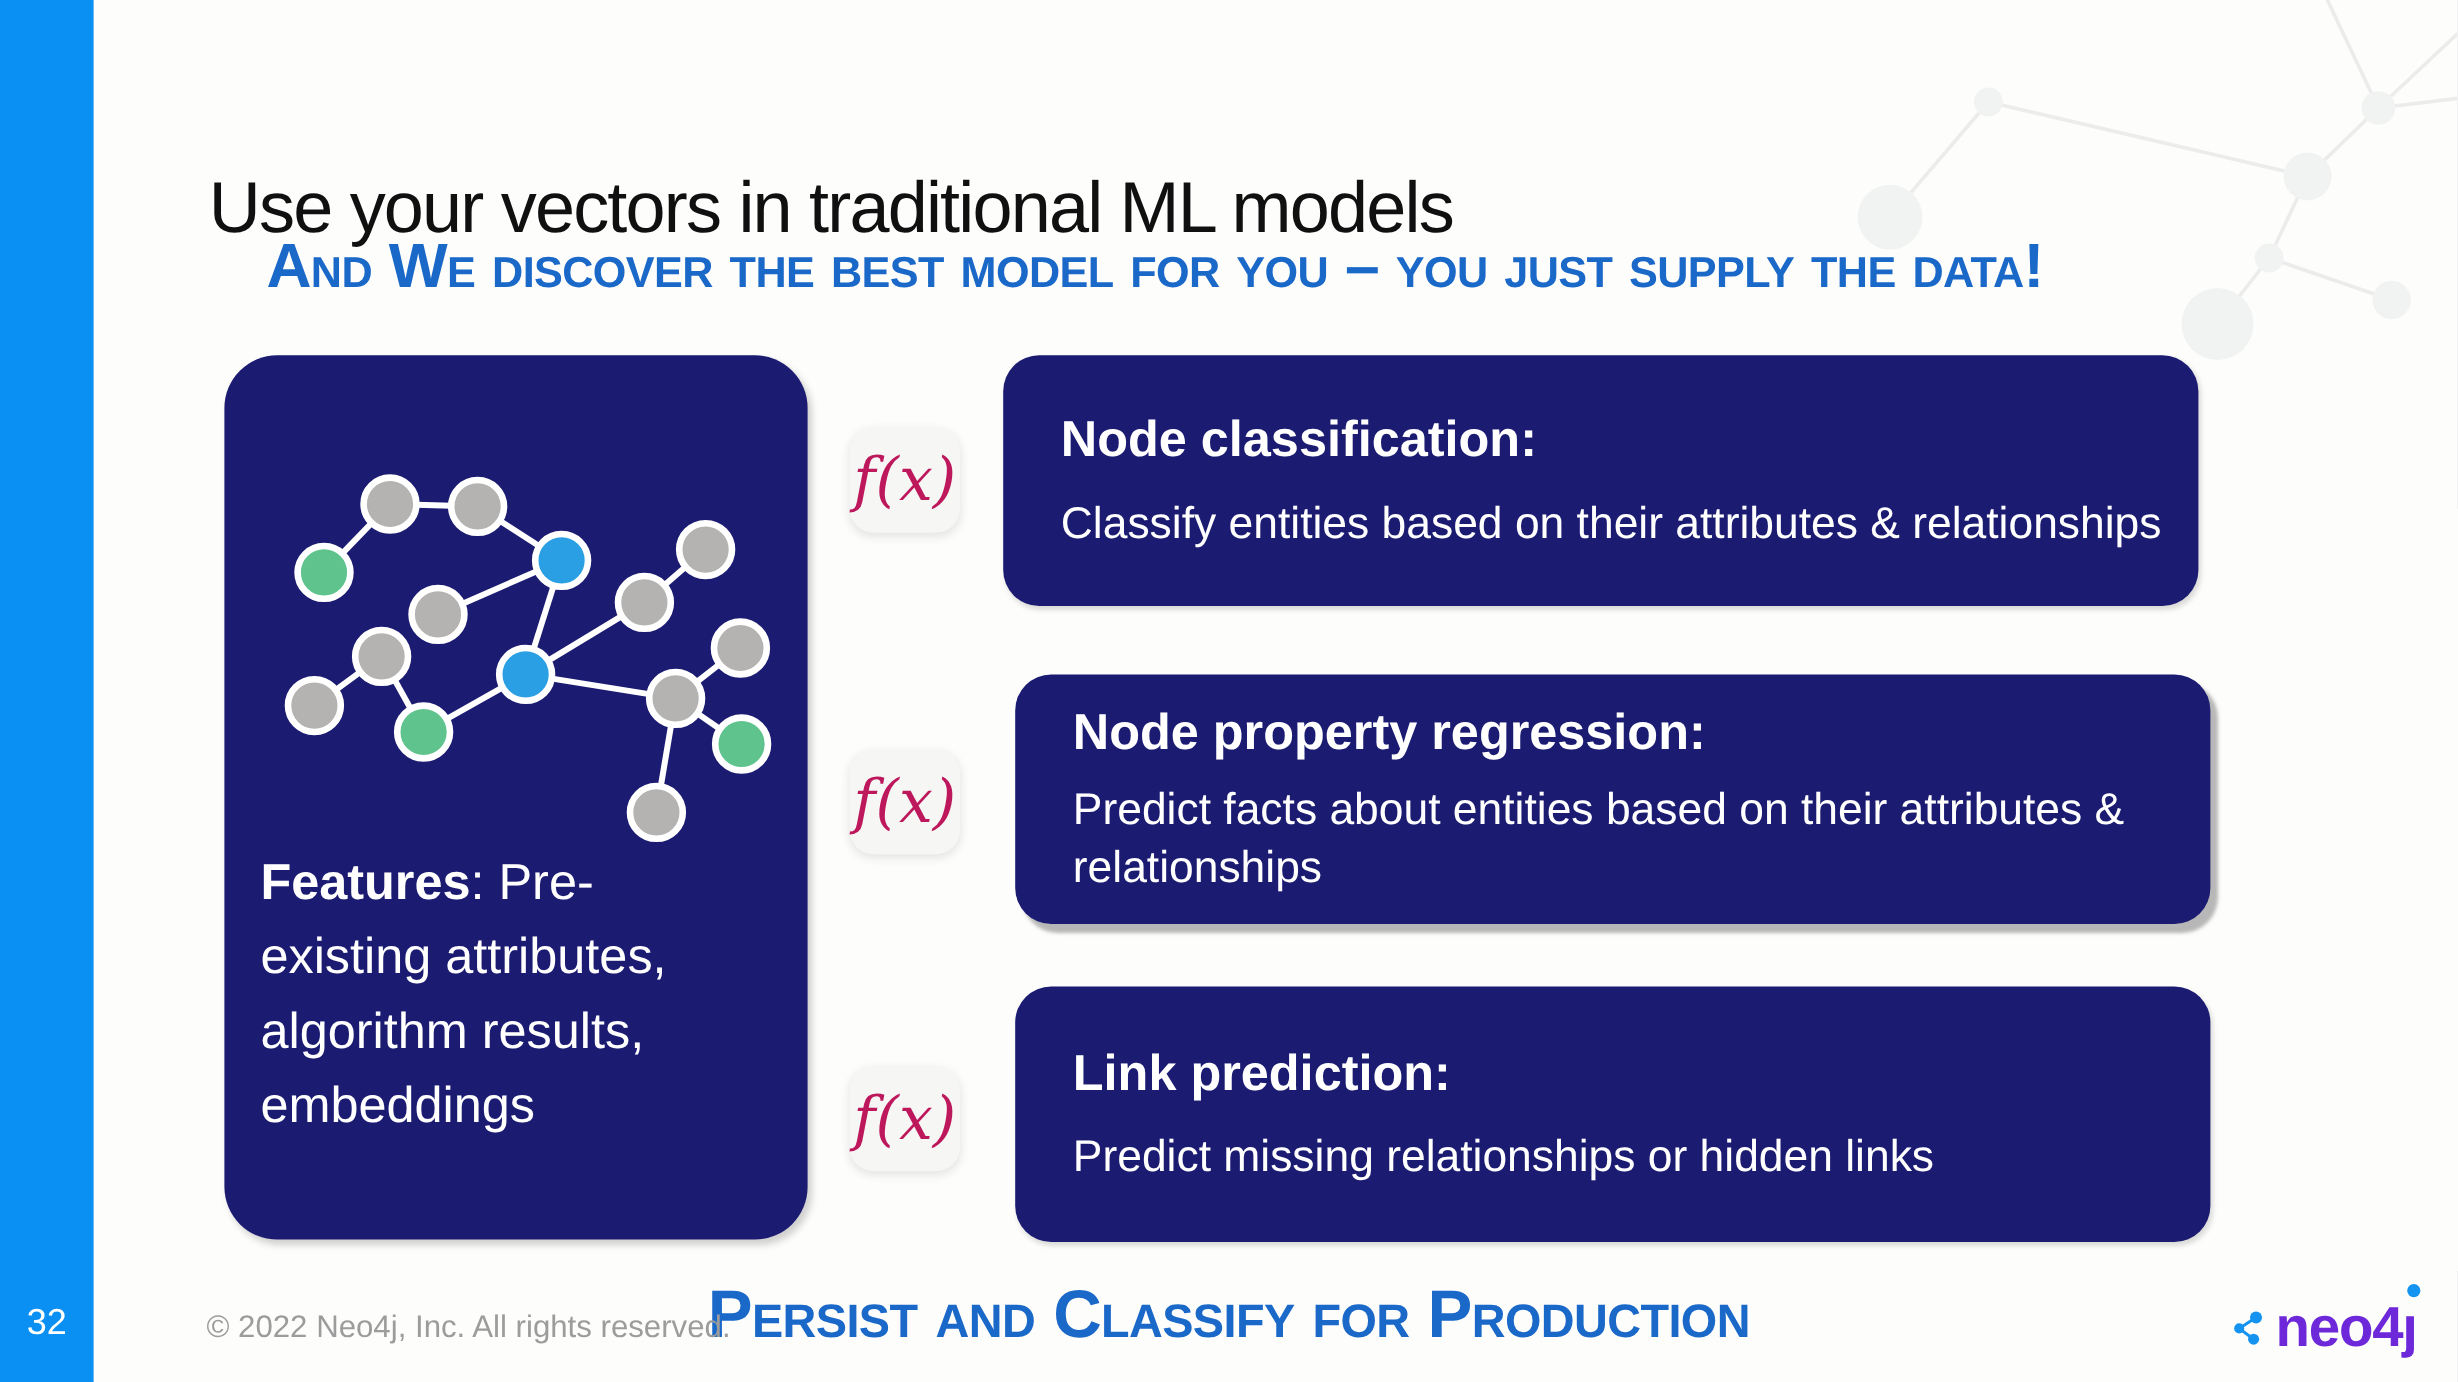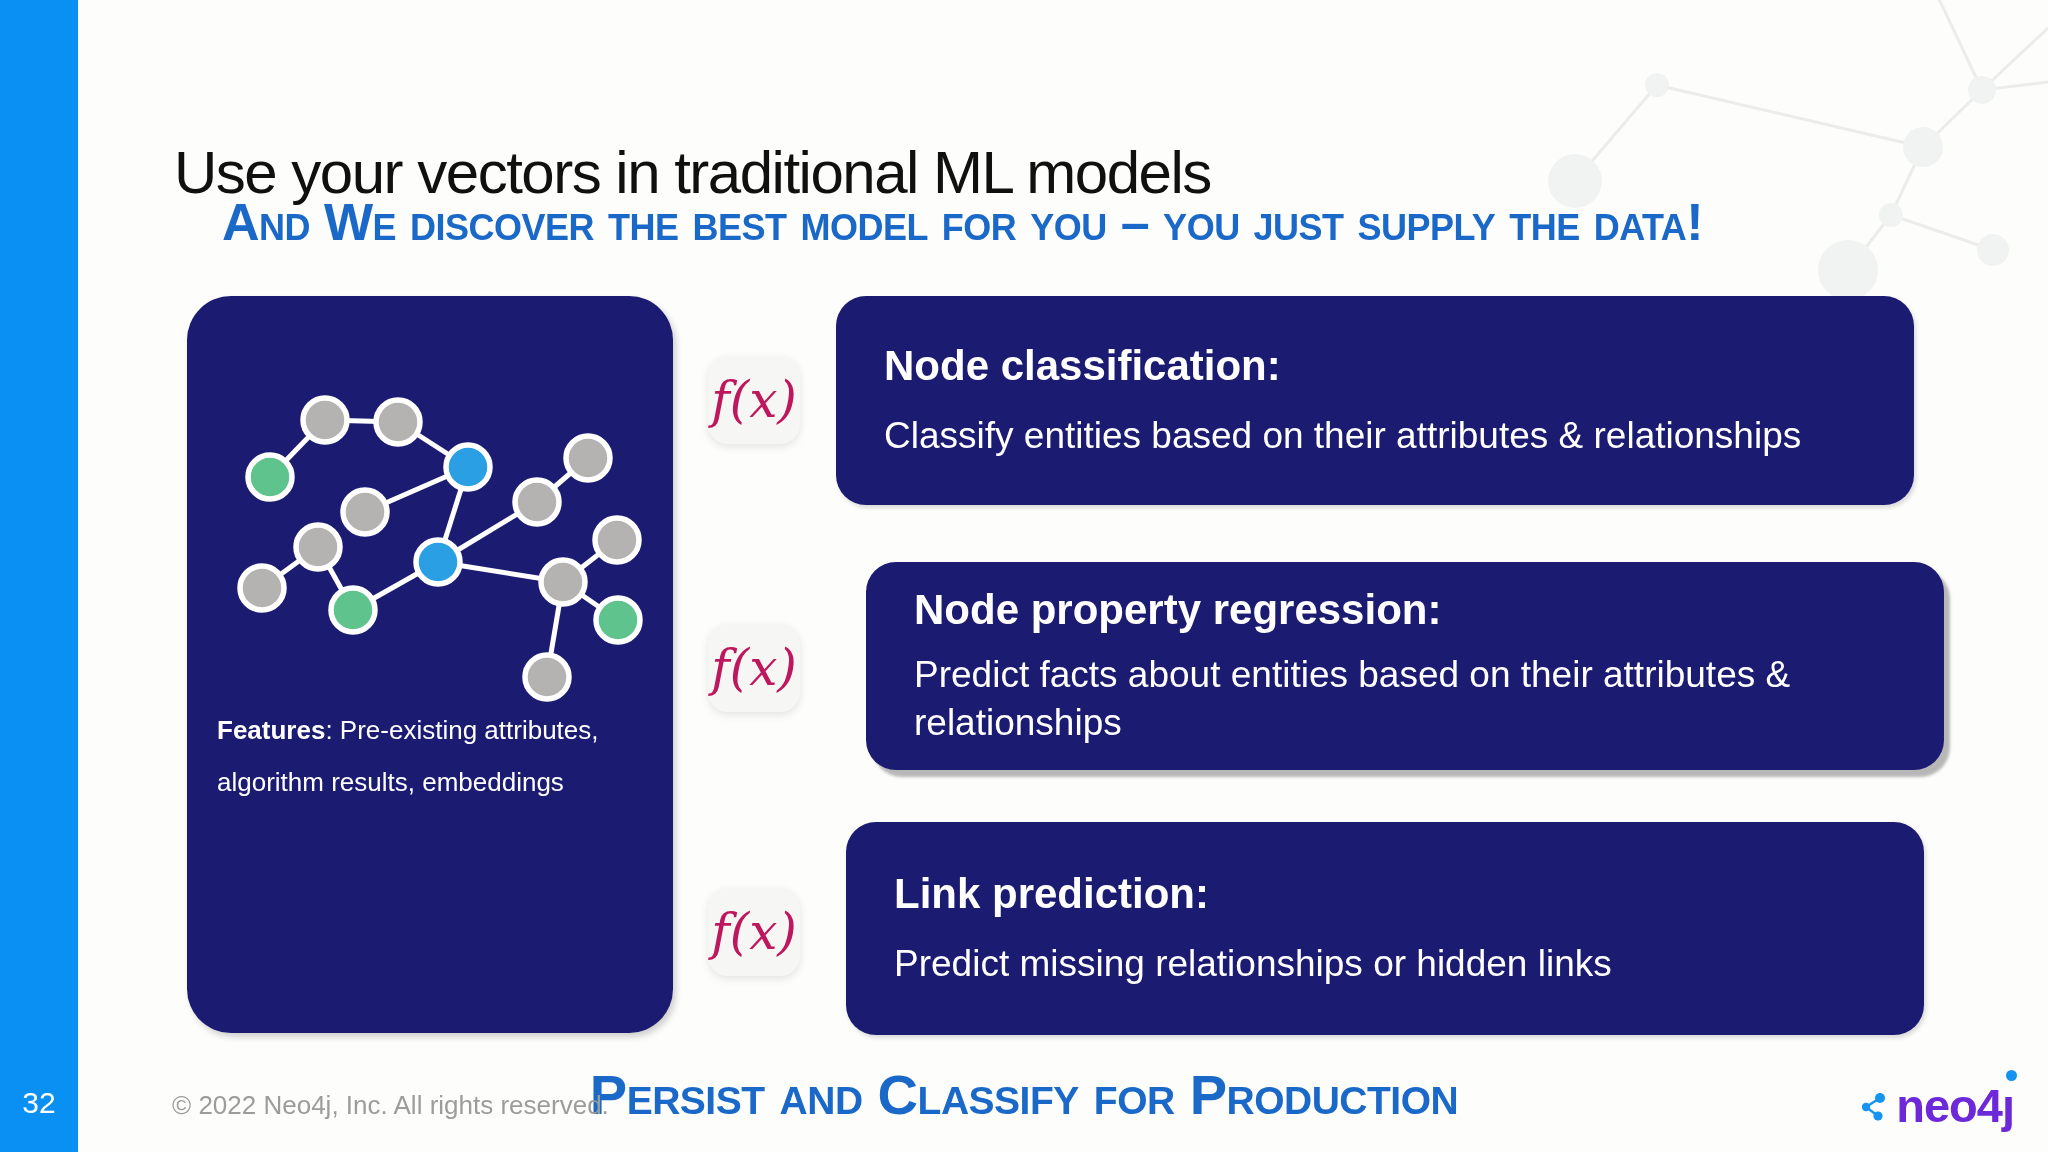--- a/index.html
+++ b/index.html
@@ -44,45 +44,45 @@
   }
   
   .features-card{
     position:absolute;left:187px;top:296px;width:486px;height:737px;
     background:var(--navy,#1b1b72);border-radius:44px;z-index:1;
     box-shadow:3px 4px 6px rgba(0,0,0,0.18);
   }
   .features-graph{position:absolute;left:0;top:40px;}
   .features-label{
     position:absolute;left:30px;top:408px;width:420px;
-    color:#fff;font-size:26px;line-height:52px;
+    color:#fff;font-size:42px;line-height:62px;
   }
   .features-label b{font-weight:700;}
   
   .fx-badge{
     position:absolute;left:708px;width:92px;height:88px;
     background:#f6f6f4;border-radius:20px;z-index:1;
     box-shadow:0 3px 8px rgba(0,0,0,0.10);
     display:flex;align-items:center;justify-content:center;
     font-family:"DejaVu Serif", serif;font-style:italic;
     font-size:50px;color:#be185d;
   }
   .fx-1{top:356px;}
   .fx-2{top:624px;}
   .fx-3{top:888px;}
   
   .ml-box{
-    position:absolute;left:836px;width:1078px;
+    position:absolute;left:836px;width:996px;
     background:var(--navy,#1b1b72);border-radius:30px;z-index:1;
     display:flex;flex-direction:column;justify-content:center;
     padding-left:48px;box-sizing:border-box;gap:22px;color:#fff;
     box-shadow:2px 3px 4px rgba(0,0,0,0.14);
   }
   .ml-box-1{top:296px;height:209px;}
-  .ml-box-2{top:562px;left:866px;height:208px;
+  .ml-box-2{top:562px;left:846px;height:208px;
     box-shadow:6px 7px 3px rgba(125,125,125,0.55);gap:17px;}
   .ml-box-3{top:822px;left:846px;height:213px;}
   .ml-heading{font-size:42px;font-weight:700;}
   .ml-body{font-size:37px;line-height:48px;max-width:1010px;}
   
   .copyright{
     position:absolute;left:172px;top:1090px;
     font-size:26px;color:var(--copyright_gray,#9c9c9c);z-index:2;
   }
   .logo{

